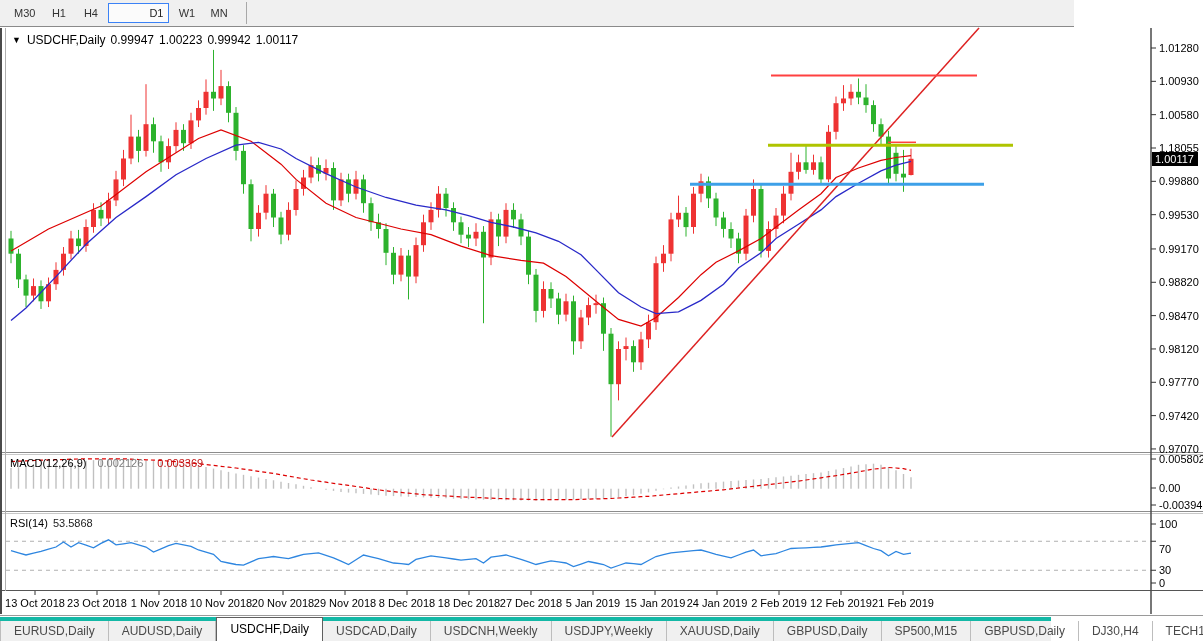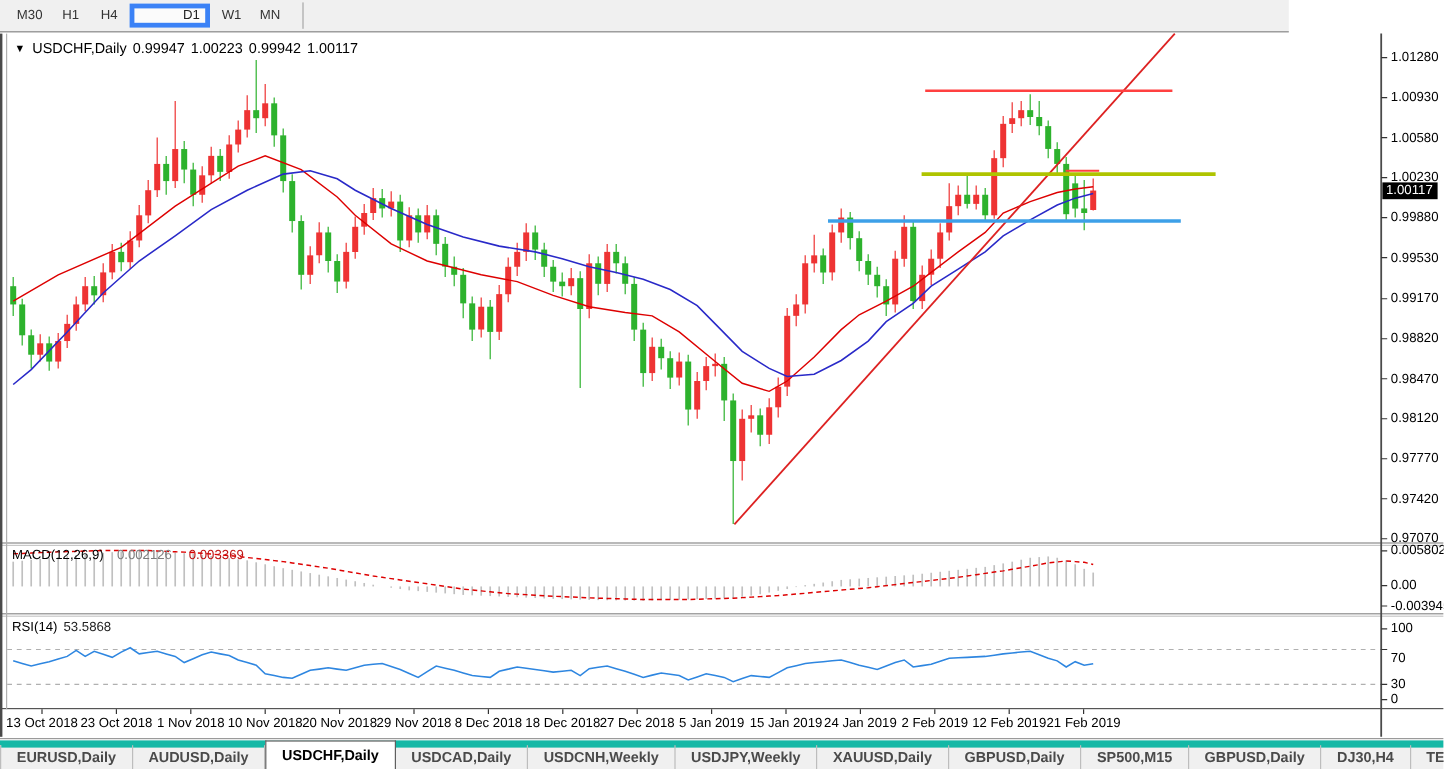--- a/index.html
+++ b/index.html
@@ -11,21 +11,21 @@
   
   .toolbar{
     position:absolute;left:0;top:0;width:1074px;height:27px;
     background:#f0f0f0;border-bottom:1px solid #8a8a8a;
     display:flex;align-items:center;padding-left:8px;box-sizing:border-box;gap:3px;
   }
   .tf-btn{
     height:20px;min-width:29px;padding:0 5px;display:flex;align-items:center;justify-content:center;
     font-size:11px;color:#333;border:1px solid transparent;box-sizing:border-box;cursor:default;
   }
-  .tf-btn.active{background:#fbfbfb;border:4px solid #3b82f6;color:#222;padding-left:40px;}
+  .tf-btn.active{background:#fbfbfb;border:1px solid #3b82f6;color:#222;padding-left:40px;}
   .tf-sep{width:1px;height:22px;background:#a8a8a8;margin-left:9px;}
   
   .panel{position:absolute;left:0;background:#ffffff;}
   .sep{position:absolute;left:0;width:1203px;background:#8c8c8c;height:1px;}
   .edge-left{position:absolute;left:0;top:28px;width:2px;height:586px;background:#4a4a4a;}
   .edge-inner{position:absolute;left:5px;top:28px;width:1px;height:563px;background:#b0b0b0;}
   svg.overlay{position:absolute;left:0;top:0;pointer-events:none;}
   
   .chart-header{position:absolute;left:12px;top:33px;font-size:12px;color:#000;white-space:nowrap;z-index:5;}
   .chart-header .tri{font-size:9px;margin-right:6px;position:relative;top:-1px;}
@@ -36,22 +36,22 @@
   .ind-label .vb{color:#222;margin-left:5px;}
   
   .pl{position:absolute;left:1159px;font-size:11px;color:#000;transform:translateY(-50%);white-space:nowrap;z-index:4;}
   .cur-price{
     position:absolute;left:1152px;background:#000;color:#fff;font-size:11px;
     padding:1px 4px 1px 3px;transform:translateY(-50%);z-index:6;white-space:nowrap;
   }
   .tl{position:absolute;top:597px;font-size:11px;color:#000;transform:translateX(-50%);white-space:nowrap;z-index:4;}
   
   .tabbar{
-    position:absolute;left:0;bottom:0;width:1203px;height:24px;background:#f0f0f0;
-    border-top:6px solid #14b8a6;display:flex;align-items:flex-end;box-sizing:border-box;font-weight:bold;
+    position:absolute;left:0;bottom:0;width:1051px;height:24px;background:#f0f0f0;
+    border-top:4px solid #14b8a6;display:flex;align-items:flex-end;box-sizing:border-box;
   }
   .tab{
     height:20px;line-height:20px;padding:0 13px;font-size:12px;color:#4a4a4a;
     border-right:1px solid #bdbdbd;cursor:default;white-space:nowrap;
   }
   .tab.active{
     background:#ffffff;border:1px solid #5f5f5f;border-bottom:none;height:23px;line-height:22px;
     color:#000;margin-top:-2px;z-index:3;
   }
   .tab-sliver{width:9px;height:20px;border-right:1px solid #bdbdbd;background:#e4e4e4;}
@@ -525,21 +525,21 @@
     <div class="tab">GBPUSD,Daily</div>
     <div class="tab">SP500,M15</div>
     <div class="tab">GBPUSD,Daily</div>
     <div class="tab">DJ30,H4</div>
     <div class="tab">TECH1</div>
   </div>
 
 <div class="pl" style="top: 48px;">1.01280</div>
 <div class="pl" style="top: 81.3333px;">1.00930</div>
 <div class="pl" style="top: 114.667px;">1.00580</div>
-<div class="pl" style="top: 148px;">1.00230</div>
+<div class="pl" style="top: 148px;">1.18055</div>
 <div class="pl" style="top: 181.333px;">0.99880</div>
 <div class="pl" style="top: 214.667px;">0.99530</div>
 <div class="pl" style="top: 248.952px;">0.99170</div>
 <div class="pl" style="top: 282.286px;">0.98820</div>
 <div class="pl" style="top: 315.619px;">0.98470</div>
 <div class="pl" style="top: 348.952px;">0.98120</div>
 <div class="pl" style="top: 382.286px;">0.97770</div>
 <div class="pl" style="top: 415.619px;">0.97420</div>
 <div class="pl" style="top: 448.952px;">0.97070</div>
 <div class="pl" style="top: 459px;">0.005802</div>

